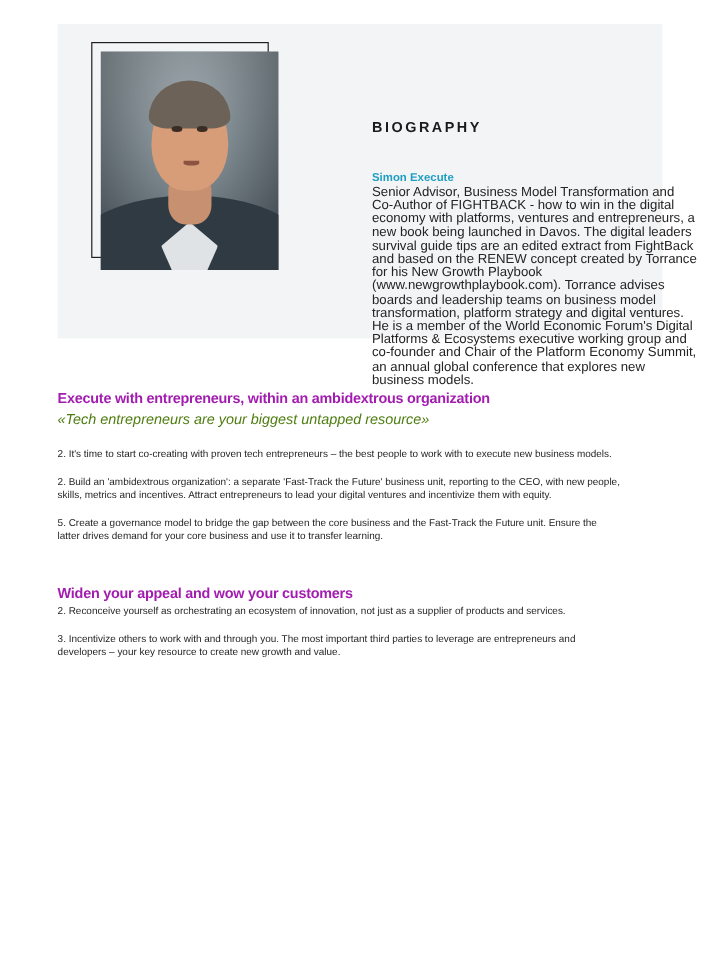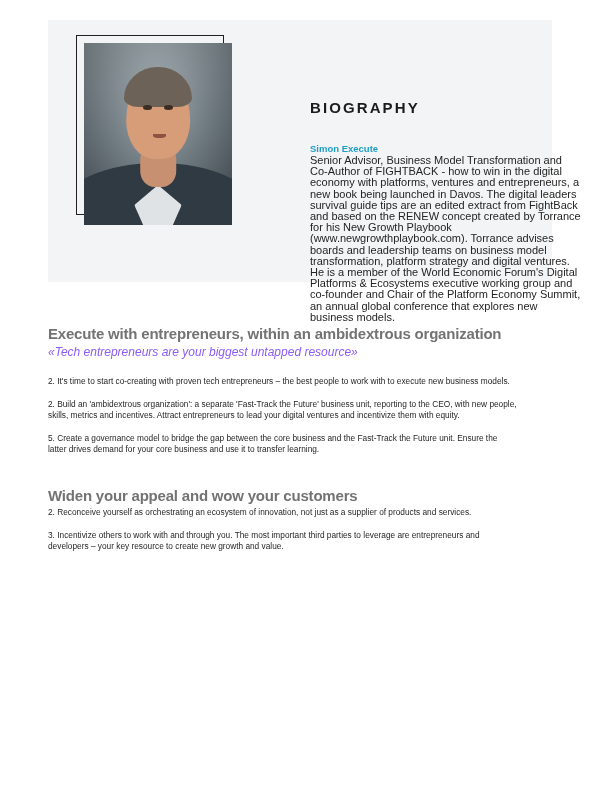--- a/index.html
+++ b/index.html
@@ -121,21 +121,21 @@
     width: 9%;
     height: 2.2%;
     background: #8d5342;
     border-radius: 0 0 60% 60%;
   }
 
   .bio-label {
     position: absolute;
     left: 262px;
     top: 79px;
-    font-size: 15px;
+    font-size: 12px;
     letter-spacing: 2.1px;
     font-weight: 700;
     color: #1b1b1b;
   }
   .bio-name {
     position: absolute;
     left: 262px;
     top: 123px;
     font-size: 9.5px;
     font-weight: 700;
@@ -151,30 +151,30 @@
     color: #242424;
     text-align: left;
   }
 
   
   .section { position: absolute; left: 48px; width: 504px; }
   .section-1 { top: 325px; }
   .section-2 { top: 487px; }
 
   h2.sec-title {
-    font-size: 15px;
+    font-size: 12px;
     font-weight: 700;
     letter-spacing: -0.2px;
-    color: #737373;
+    color: #a21caf;
     margin-bottom: 3px;
   }
   .sec-sub {
     font-size: 12px;
     font-style: italic;
-    color: #8b5cf6;
+    color: #4d7c0f;
     margin-bottom: 17px;
   }
   .para {
     font-size: 8.3px;
     line-height: 11.6px;
     color: #1f1f1f;
     margin-bottom: 11px;
     width: 470px;
   }
   .para:last-child { margin-bottom: 0; }

